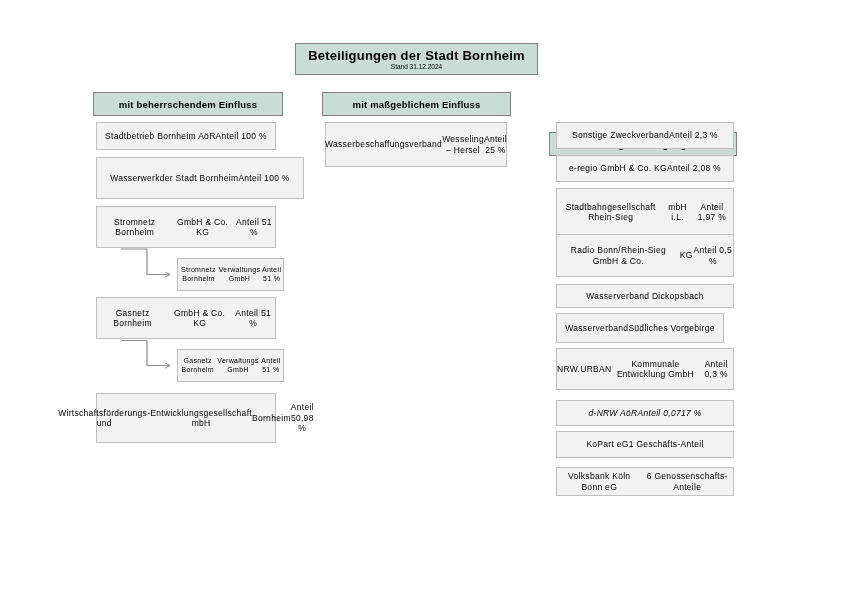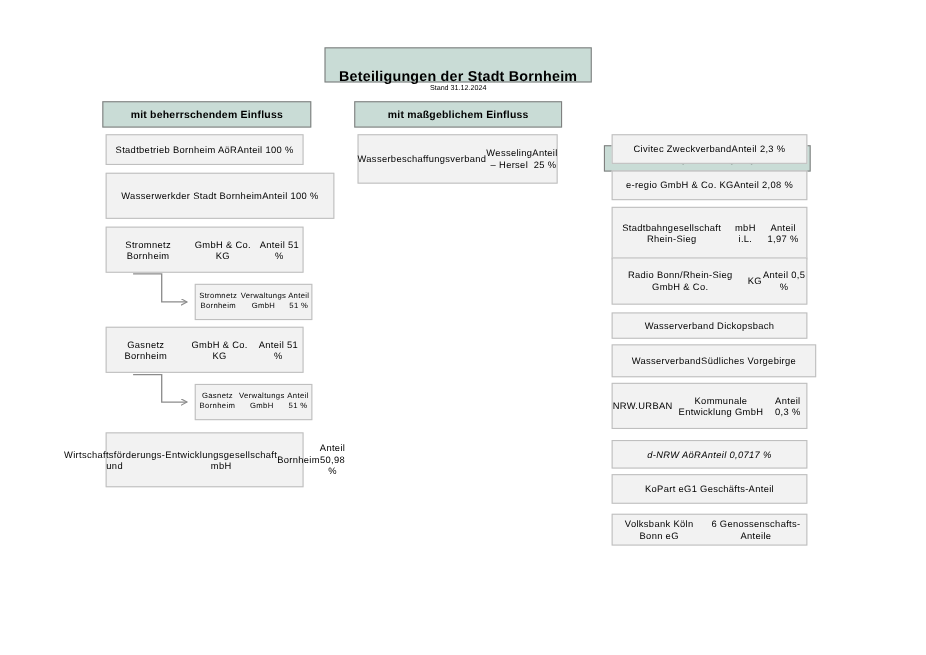--- a/index.html
+++ b/index.html
@@ -7,21 +7,21 @@
     width:842px;height:595px;background:#ffffff;position:relative;
     font-family:"Liberation Sans", sans-serif;color:#000;
     overflow:hidden;
   }
   .titlebox{
     position:absolute;left:295px;top:43px;width:243px;height:32px;
     background:var(--header-fill,#c9dcd6);
     border:1px solid var(--header-border,#808080);
     text-align:center;box-sizing:border-box;
   }
-  .title-text{font-weight:bold;font-size:13px;line-height:15px;padding-top:18px;letter-spacing:0.2px;}
+  .title-text{font-weight:bold;font-size:13px;line-height:15px;padding-top:4px;letter-spacing:0.2px;}
   .title-sub{font-size:6.5px;line-height:8px;}
   .colheader{
     position:absolute;top:92px;height:24px;box-sizing:border-box;
     background:var(--header-fill,#c9dcd6);
     border:1px solid var(--header-border,#808080);
     font-weight:bold;font-size:9.5px;letter-spacing:0.2px;
     display:flex;align-items:center;justify-content:center;text-align:left;
   }
   .obox{
     position:absolute;box-sizing:border-box;
@@ -81,41 +81,41 @@
   <div>Anteil 50,98 %</div>
 </div>
 
 <div class="obox" style="left:325px;top:122px;width:182px;height:45px;">
   <div>Wasserbeschaffungsverband</div>
   <div>Wesseling – Hersel</div>
   <div>Anteil 25 %</div>
 </div>
 
 <div class="obox" style="left:556px;top:122px;width:178px;height:27px;">
-  <div>Civitec Zweckverband</div>
+  <div>Sonstige Zweckverband</div>
   <div>Anteil 2,3 %</div>
 </div>
 <div class="obox" style="left:556px;top:155px;width:178px;height:27px;">
   <div>e-regio GmbH &amp; Co. KG</div>
   <div>Anteil 2,08 %</div>
 </div>
 <div class="obox" style="left:556px;top:188px;width:178px;height:48px;">
   <div>Stadtbahngesellschaft Rhein-Sieg</div>
   <div>mbH i.L.</div>
   <div>Anteil 1,97 %</div>
 </div>
 <div class="obox" style="left:556px;top:234px;width:178px;height:43px;">
   <div>Radio Bonn/Rhein-Sieg GmbH &amp; Co.</div>
   <div>KG</div>
   <div>Anteil 0,5 %</div>
 </div>
 <div class="obox" style="left:556px;top:284px;width:178px;height:24px;">
   <div>Wasserverband Dickopsbach</div>
 </div>
-<div class="obox" style="left:556px;top:313px;width:186px;height:30px;">
+<div class="obox" style="left:556px;top:313px;width:168px;height:30px;">
   <div>Wasserverband</div>
   <div>Südliches Vorgebirge</div>
 </div>
 <div class="obox" style="left:556px;top:348px;width:178px;height:42px;">
   <div>NRW.URBAN</div>
   <div>Kommunale Entwicklung GmbH</div>
   <div>Anteil 0,3 %</div>
 </div>
 <div class="obox" style="left:556px;top:400px;width:178px;height:26px;font-style:italic;">
   <div>d-NRW AöR</div>

